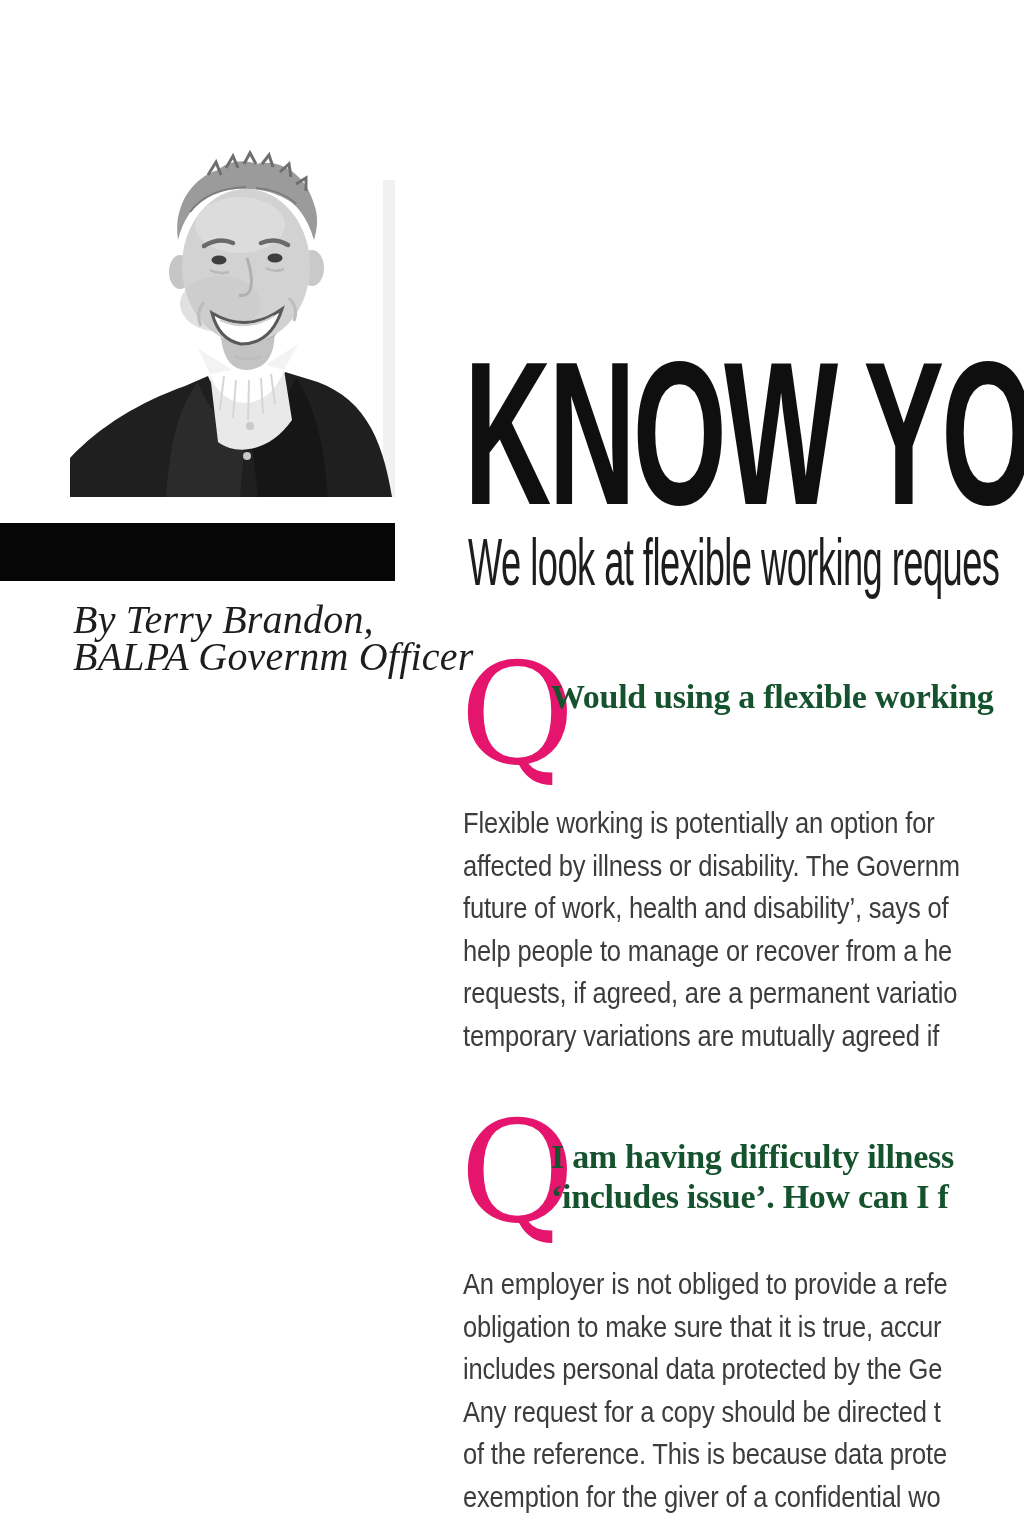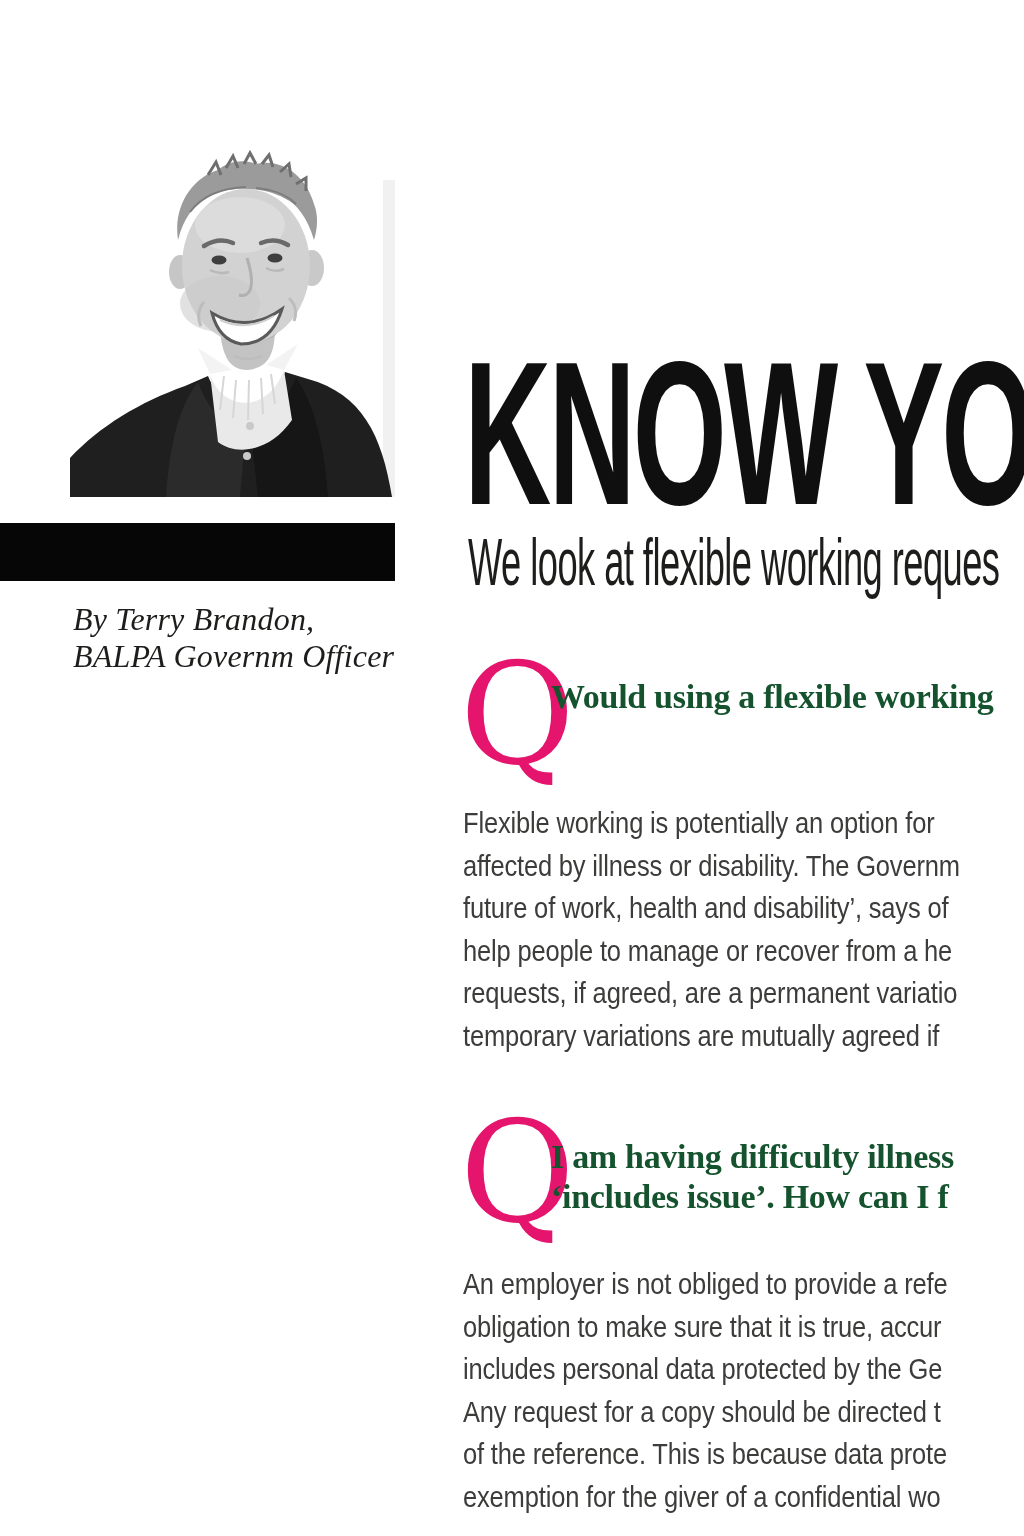--- a/index.html
+++ b/index.html
@@ -3,21 +3,21 @@
 <meta charset="utf-8">
 <style>
   html,body{margin:0;padding:0;background:#ffffff;}
   .page{position:relative;width:1024px;height:1536px;background:#ffffff;overflow:hidden;
         font-family:"Liberation Sans",sans-serif;}
   
   .photo-frame{position:absolute;left:70px;top:120px;width:325px;height:377px;overflow:hidden;}
   .black-bar{position:absolute;left:0;top:523px;width:395px;height:58px;background:#060606;}
   .byline{position:absolute;left:73px;top:601px;
           font-family:"Liberation Serif",serif;font-style:italic;
-          font-size:32px;line-height:37px;color:#1d1d1b;letter-spacing:0.2px;white-space:nowrap;}
+          font-size:40px;line-height:37px;color:#1d1d1b;letter-spacing:0.2px;white-space:nowrap;}
   
   .headline{position:absolute;left:464px;top:330px;margin:0;
             font-family:"Liberation Sans",sans-serif;font-weight:bold;
             font-size:205px;line-height:205px;letter-spacing:-5px;color:#0f0f0f;
             transform:scaleX(0.59);transform-origin:left top;white-space:nowrap;}
   .subtitle{position:absolute;left:468px;top:529px;
             font-family:"Liberation Sans",sans-serif;font-weight:normal;
             font-size:66px;line-height:66px;letter-spacing:-1px;color:#1d1d1b;
             transform:scaleX(0.55);transform-origin:left top;white-space:nowrap;}
   

